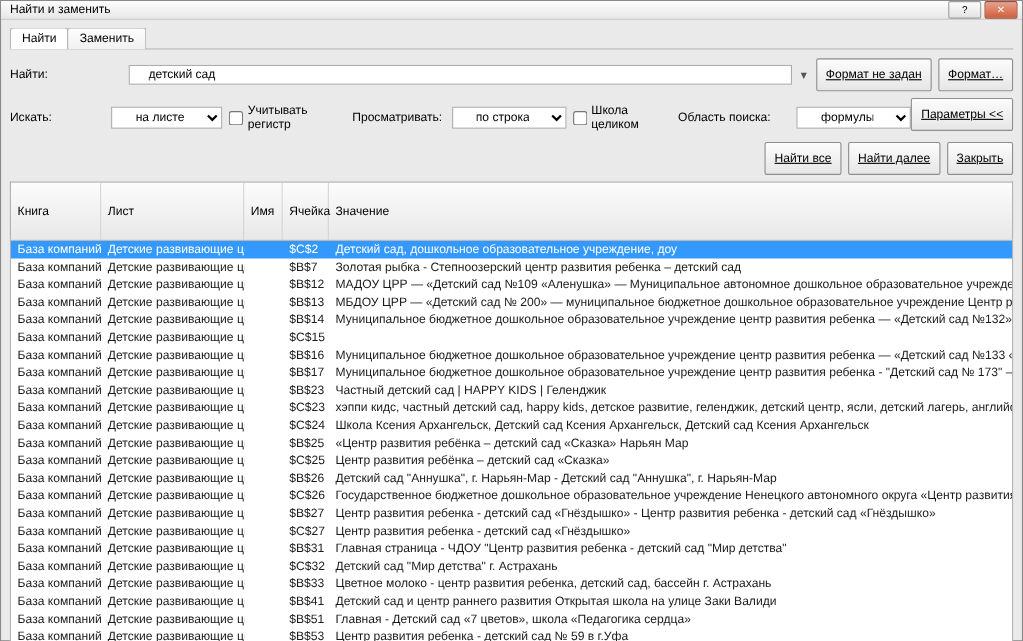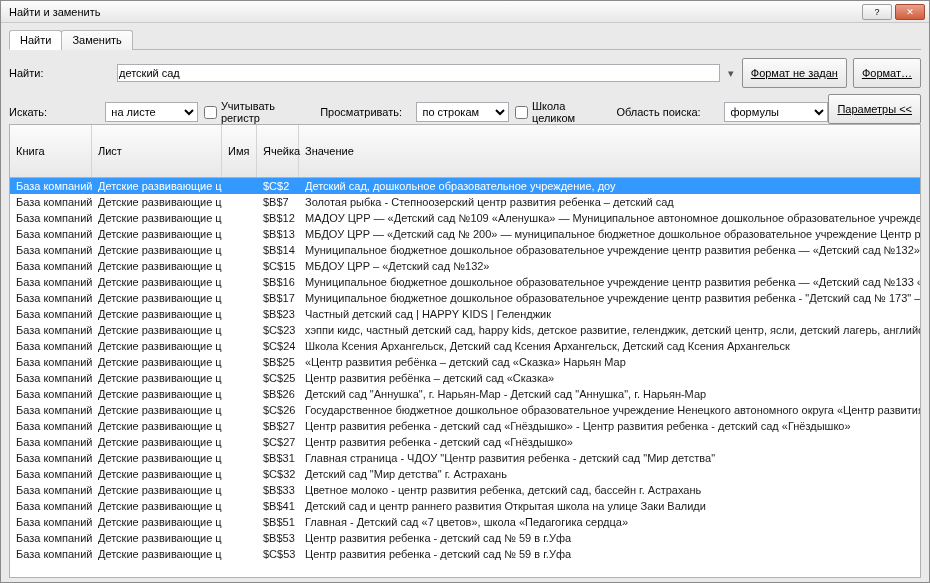--- a/index.html
+++ b/index.html
@@ -36,21 +36,21 @@
 .tabrow { display: flex; border-bottom: 1px solid #b7b7b7; margin-bottom: 8px;}
 .tab {
   padding: 3px 10px; background: linear-gradient(#fdfdfd,#f1f1f1);
   border: 1px solid #b7b7b7; border-bottom: none; border-top-left-radius:3px; border-top-right-radius:3px;
   margin-right: -1px; cursor: pointer; position:relative; top:1px;
 }
 .tab.active { background:#fff; border-bottom: 1px solid #fff;}
 .row { display:flex; align-items:center; gap:6px; margin-bottom:6px;}
 .lbl { width: 102px; }
 input.text, select.sel {
-  border:1px solid #abadb3; padding:2px 1px; font: inherit; background:#fff;
+  border:1px solid #abadb3; padding:2px 17px; font: inherit; background:#fff;
 }
 input.text.full { flex:1; }
 select.sel.small { width: 104px; }
 input[type=checkbox]{ margin:0 4px 0 0; }
 .btn {
   border:1px solid #8e8e8e; background:linear-gradient(#fcfcfc,#e6e6e6);
   padding: 8px 8px; font:inherit; border-radius:2px; cursor:pointer;
   white-space:nowrap;
   text-decoration:underline;
 }
@@ -120,20 +120,25 @@
         <div class="row" style="margin:0">
           <span class="lbl">Область поиска:</span>
           <select class="sel small"><option>формулы</option></select>
         </div>
       </div>
       <div class="right">
         <button class="btn">Параметры &lt;&lt;</button>
       </div>
     </div>
 
+    <div class="row" style="margin-top:10px;justify-content:flex-end;">
+      <button class="btn">Найти все</button>
+      <button class="btn">Найти далее</button>
+      <button class="btn">Закрыть</button>
+    </div>
 
     <div class="headers">
       <span class="col-book">Книга</span>
       <span class="col-sheet">Лист</span>
       <span class="col-name">Имя</span>
       <span class="col-cell">Ячейка</span>
       <span class="col-val">Значение</span>
     </div>
     <div class="results" id="results">
         <div class="resrow sel">
@@ -169,21 +174,20 @@
           <span class="col-sheet">Детские развивающие центры</span>
           <span class="col-name"></span>
           <span class="col-cell">$B$14</span>
           <span class="col-val">Муниципальное бюджетное дошкольное образовательное учреждение центр развития ребенка — «Детский сад №132»</span>
         </div>
         <div class="resrow">
           <span class="col-book">База компаний.xlsx</span>
           <span class="col-sheet">Детские развивающие центры</span>
           <span class="col-name"></span>
           <span class="col-cell">$C$15</span>
-          <span class="col-val">МБДОУ ЦРР – «Детский сад №132»</span>
         </div>
         <div class="resrow">
           <span class="col-book">База компаний.xlsx</span>
           <span class="col-sheet">Детские развивающие центры</span>
           <span class="col-name"></span>
           <span class="col-cell">$B$16</span>
           <span class="col-val">Муниципальное бюджетное дошкольное образовательное учреждение центр развития ребенка — «Детский сад №133 «Радуга», г. Барнаула</span>
         </div>
         <div class="resrow">
           <span class="col-book">База компаний.xlsx</span>

